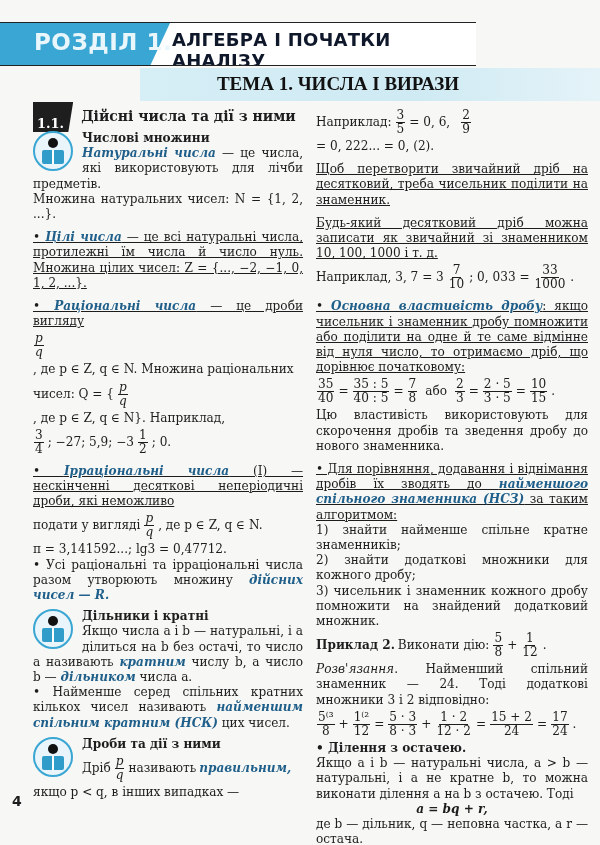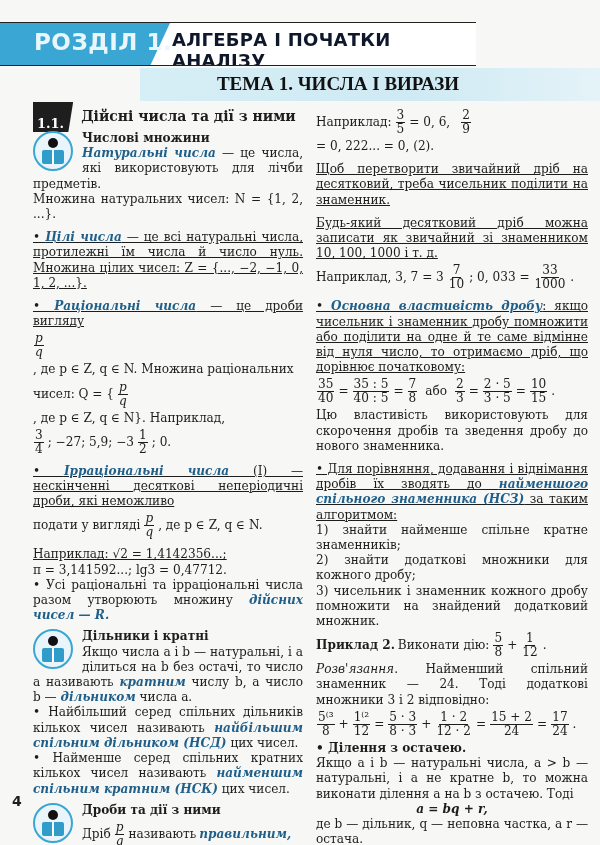--- a/index.html
+++ b/index.html
@@ -102,33 +102,31 @@
     </div>
     <p class="mt4">• <span class="bi blue">Ірраціональні числа</span><span> (I) — нескінченні десяткові неперіодичні дроби, які неможливо</span></p>
     <div class="mathline">
       <span>подати у вигляді</span>
       <span class="frac i">
           <span class="n">p</span>
           <span class="d">q</span>
         </span>
       <span>, де p ∈ Z, q ∈ N.</span>
     </div>
-    <p class="mt4">Наприклад: √2 = 1,4142356...;</p>
     <p>π = 3,141592...; lg3 = 0,47712.</p>
     <p><span>• Усі раціональні та ірраціональні числа разом утворюють множину </span><span class="bi blue">дійсних чисел — R.</span></p>
   </div>
 
   <div class="info-block mt6">
     <div class="info-icon">
         <div class="bulb"></div>
         <div class="book"></div>
       </div>
     <div class="info-head">Дільники і кратні</div>
     <p><span>Якщо числа a і b — натуральні, і a ділиться на b без остачі, то число a називають </span><span class="bi blue">кратним</span><span> числу b, а число b — </span><span class="bi blue">дільником</span><span> числа a.</span></p>
-    <p><span>• Найбільший серед спільних дільників кількох чисел називають </span><span class="bi blue">найбільшим спільним дільником (НСД)</span><span> цих чисел.</span></p>
     <p><span>• Найменше серед спільних кратних кількох чисел називають </span><span class="bi blue">найменшим спільним кратним (НСК)</span><span> цих чисел.</span></p>
   </div>
 
   <div class="info-block mt6">
     <div class="info-icon">
         <div class="bulb"></div>
         <div class="book"></div>
       </div>
     <div class="info-head">Дроби та дії з ними</div>
     <div class="mathline">

